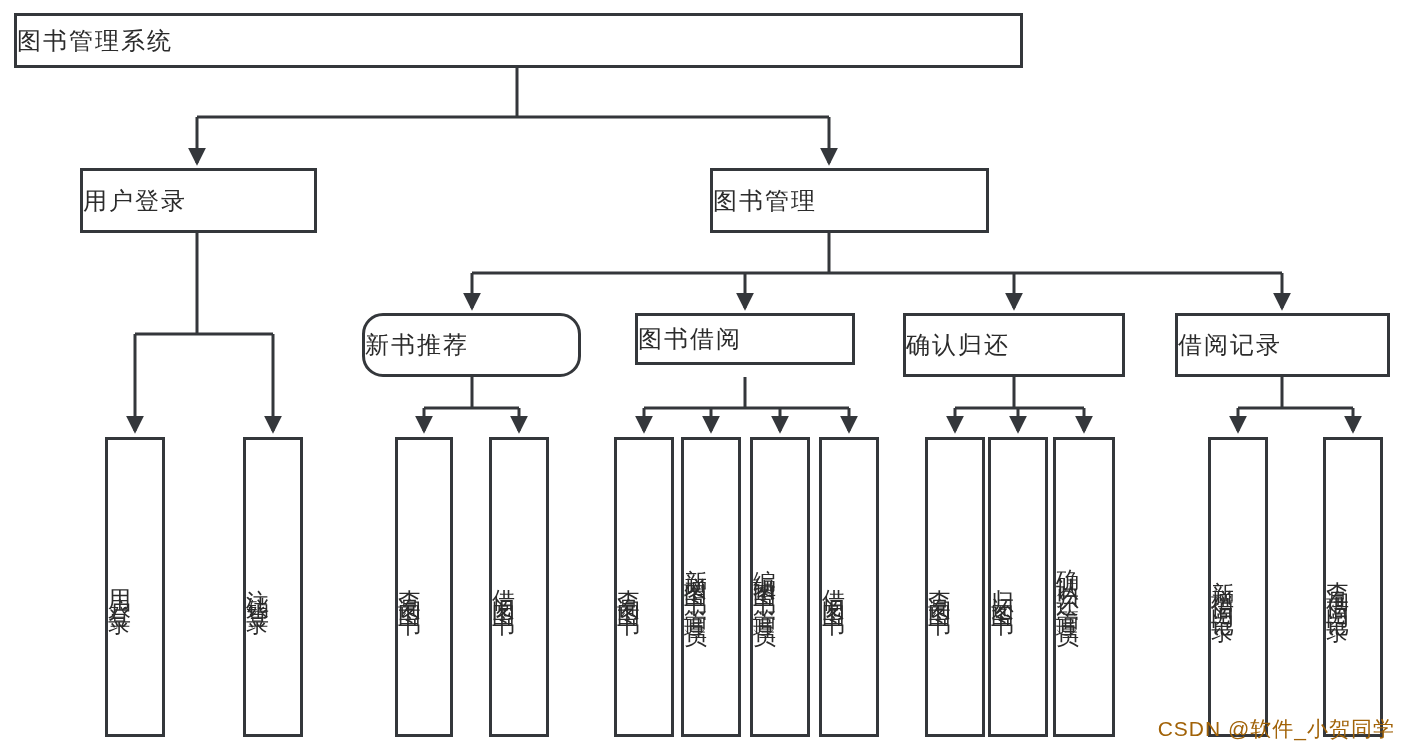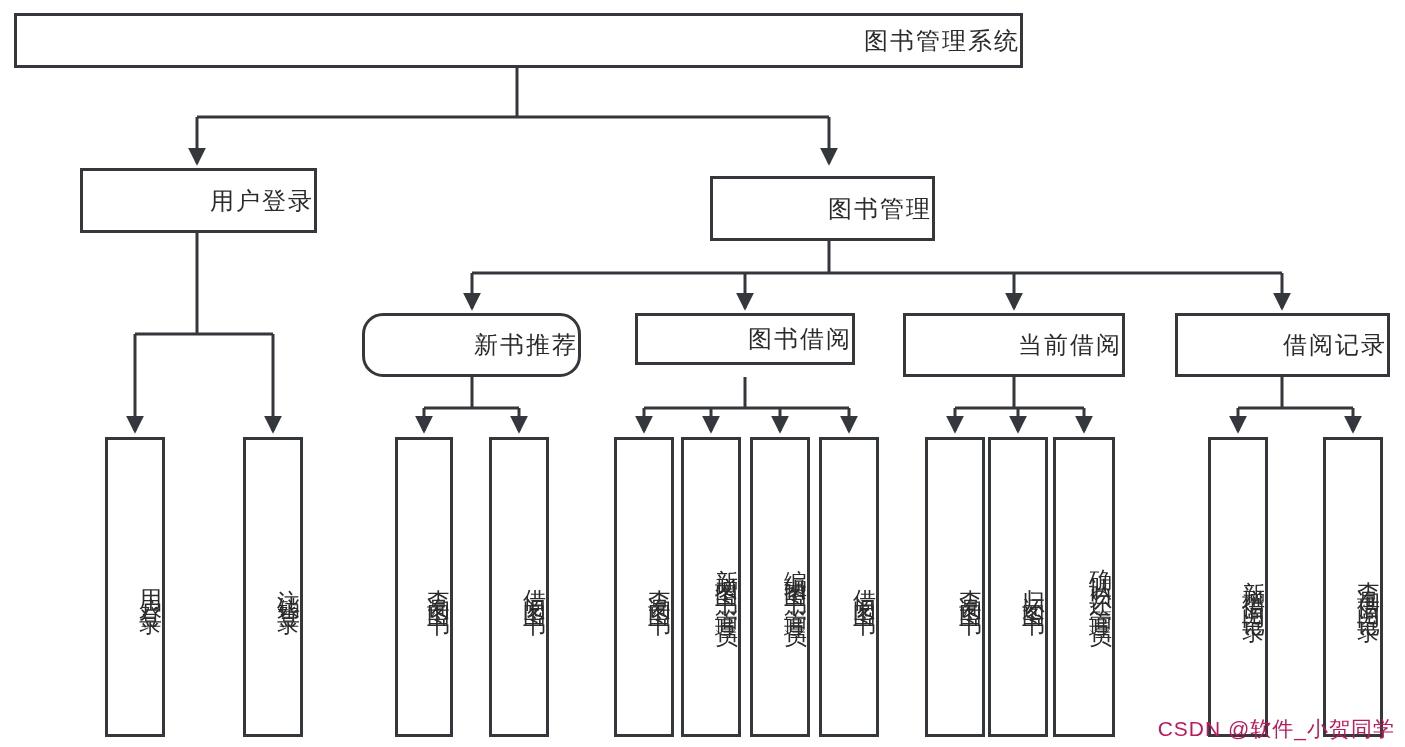--- a/index.html
+++ b/index.html
@@ -17,21 +17,21 @@
     width: 1405px; height: 747px;
     pointer-events: none;
   }
   .node {
     position: absolute;
     box-sizing: border-box;
     border: 3px solid #34373b;
     background: #ffffff;
     display: flex;
     align-items: center;
-    justify-content: flex-end;
+    justify-content: flex-start;
     color: #2b2b2b;
   }
   .h-label {
     font-size: 24px;
     letter-spacing: 2px;
     white-space: nowrap;
   }
   .v-label {
     writing-mode: vertical-rl;
     text-orientation: mixed;
@@ -39,21 +39,21 @@
     letter-spacing: 8px;
     line-height: 1;
     white-space: nowrap;
   }
   .watermark {
     position: absolute;
     right: 10px;
     bottom: 4px;
     font-size: 21px;
     letter-spacing: 1px;
-    color: #be185d;
+    color: #a16207;
     white-space: nowrap;
   }
 </style>
 </head>
 <body>
 
 <div class="canvas">
 
   <svg class="connectors" viewBox="0 0 1405 747" xmlns="http://www.w3.org/2000/svg">
     <defs>
@@ -98,32 +98,32 @@
     </g>
   </svg>
 
   <div class="node" style="left:14px; top:13px; width:1009px; height:55px;">
     <span class="h-label">图书管理系统</span>
   </div>
 
   <div class="node" style="left:80px; top:168px; width:237px; height:65px;">
     <span class="h-label">用户登录</span>
   </div>
-  <div class="node" style="left:710px; top:176px; width:225px; height:65px;">
+  <div class="node" style="left:710px; top:168px; width:279px; height:65px;">
     <span class="h-label">图书管理</span>
   </div>
 
   <div class="node" style="left:362px; top:313px; width:219px; height:64px;border-radius:21px;">
     <span class="h-label">新书推荐</span>
   </div>
   <div class="node" style="left:635px; top:313px; width:220px; height:52px;">
     <span class="h-label">图书借阅</span>
   </div>
   <div class="node" style="left:903px; top:313px; width:222px; height:64px;">
-    <span class="h-label">当前借阅</span>
+    <span class="h-label">确认归还</span>
   </div>
   <div class="node" style="left:1175px; top:313px; width:215px; height:64px;">
     <span class="h-label">借阅记录</span>
   </div>
 
   <div class="node" style="left:105px; top:437px; width:60px; height:300px;">
     <span class="v-label">用户登录</span>
   </div>
   <div class="node" style="left:243px; top:437px; width:60px; height:300px;">
     <span class="v-label">注销登录</span>

